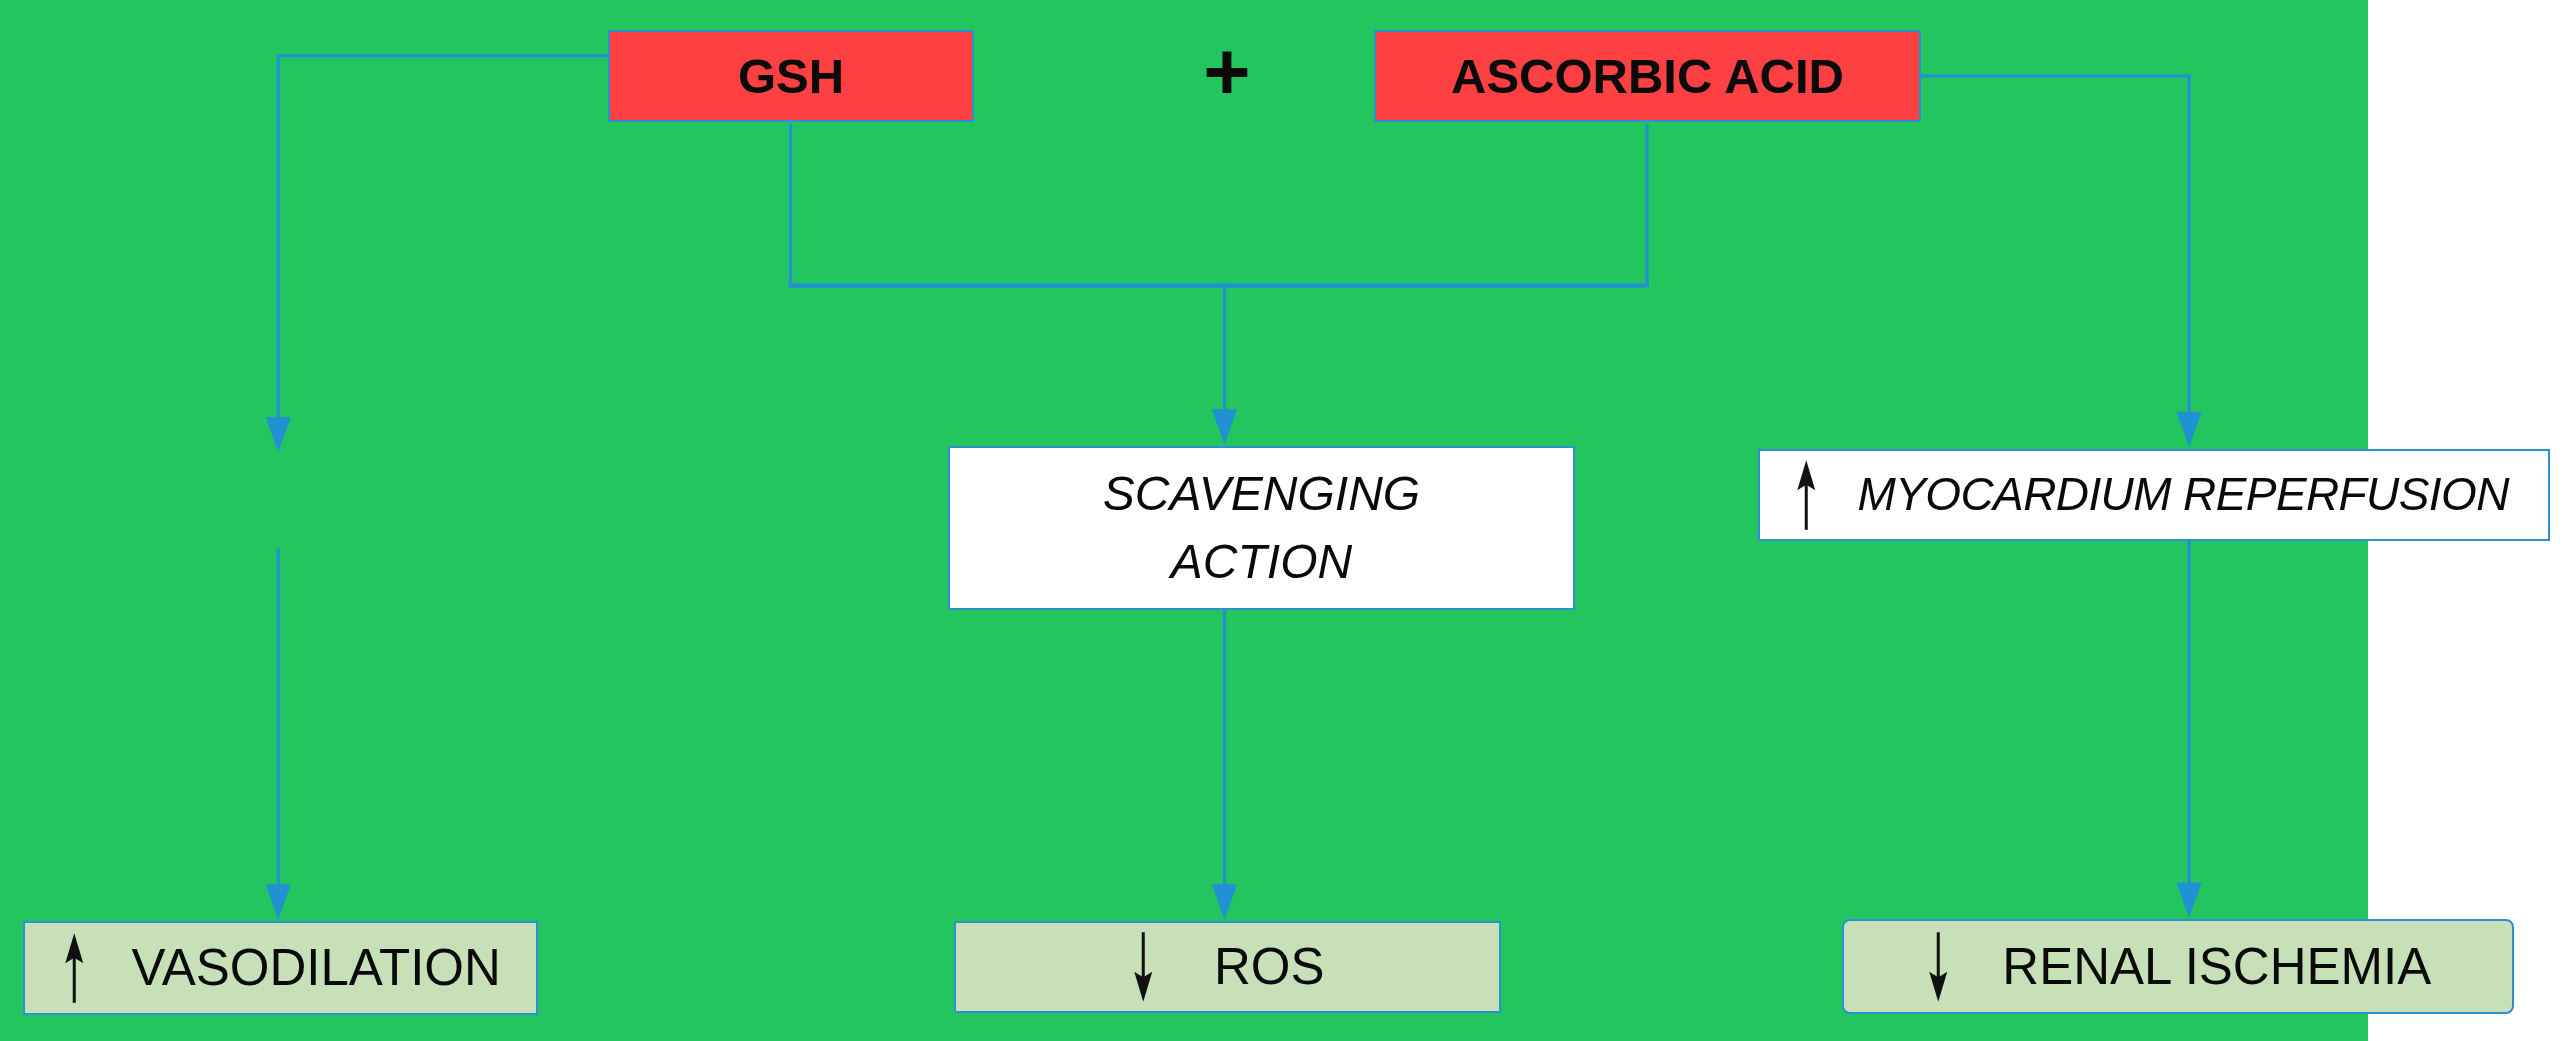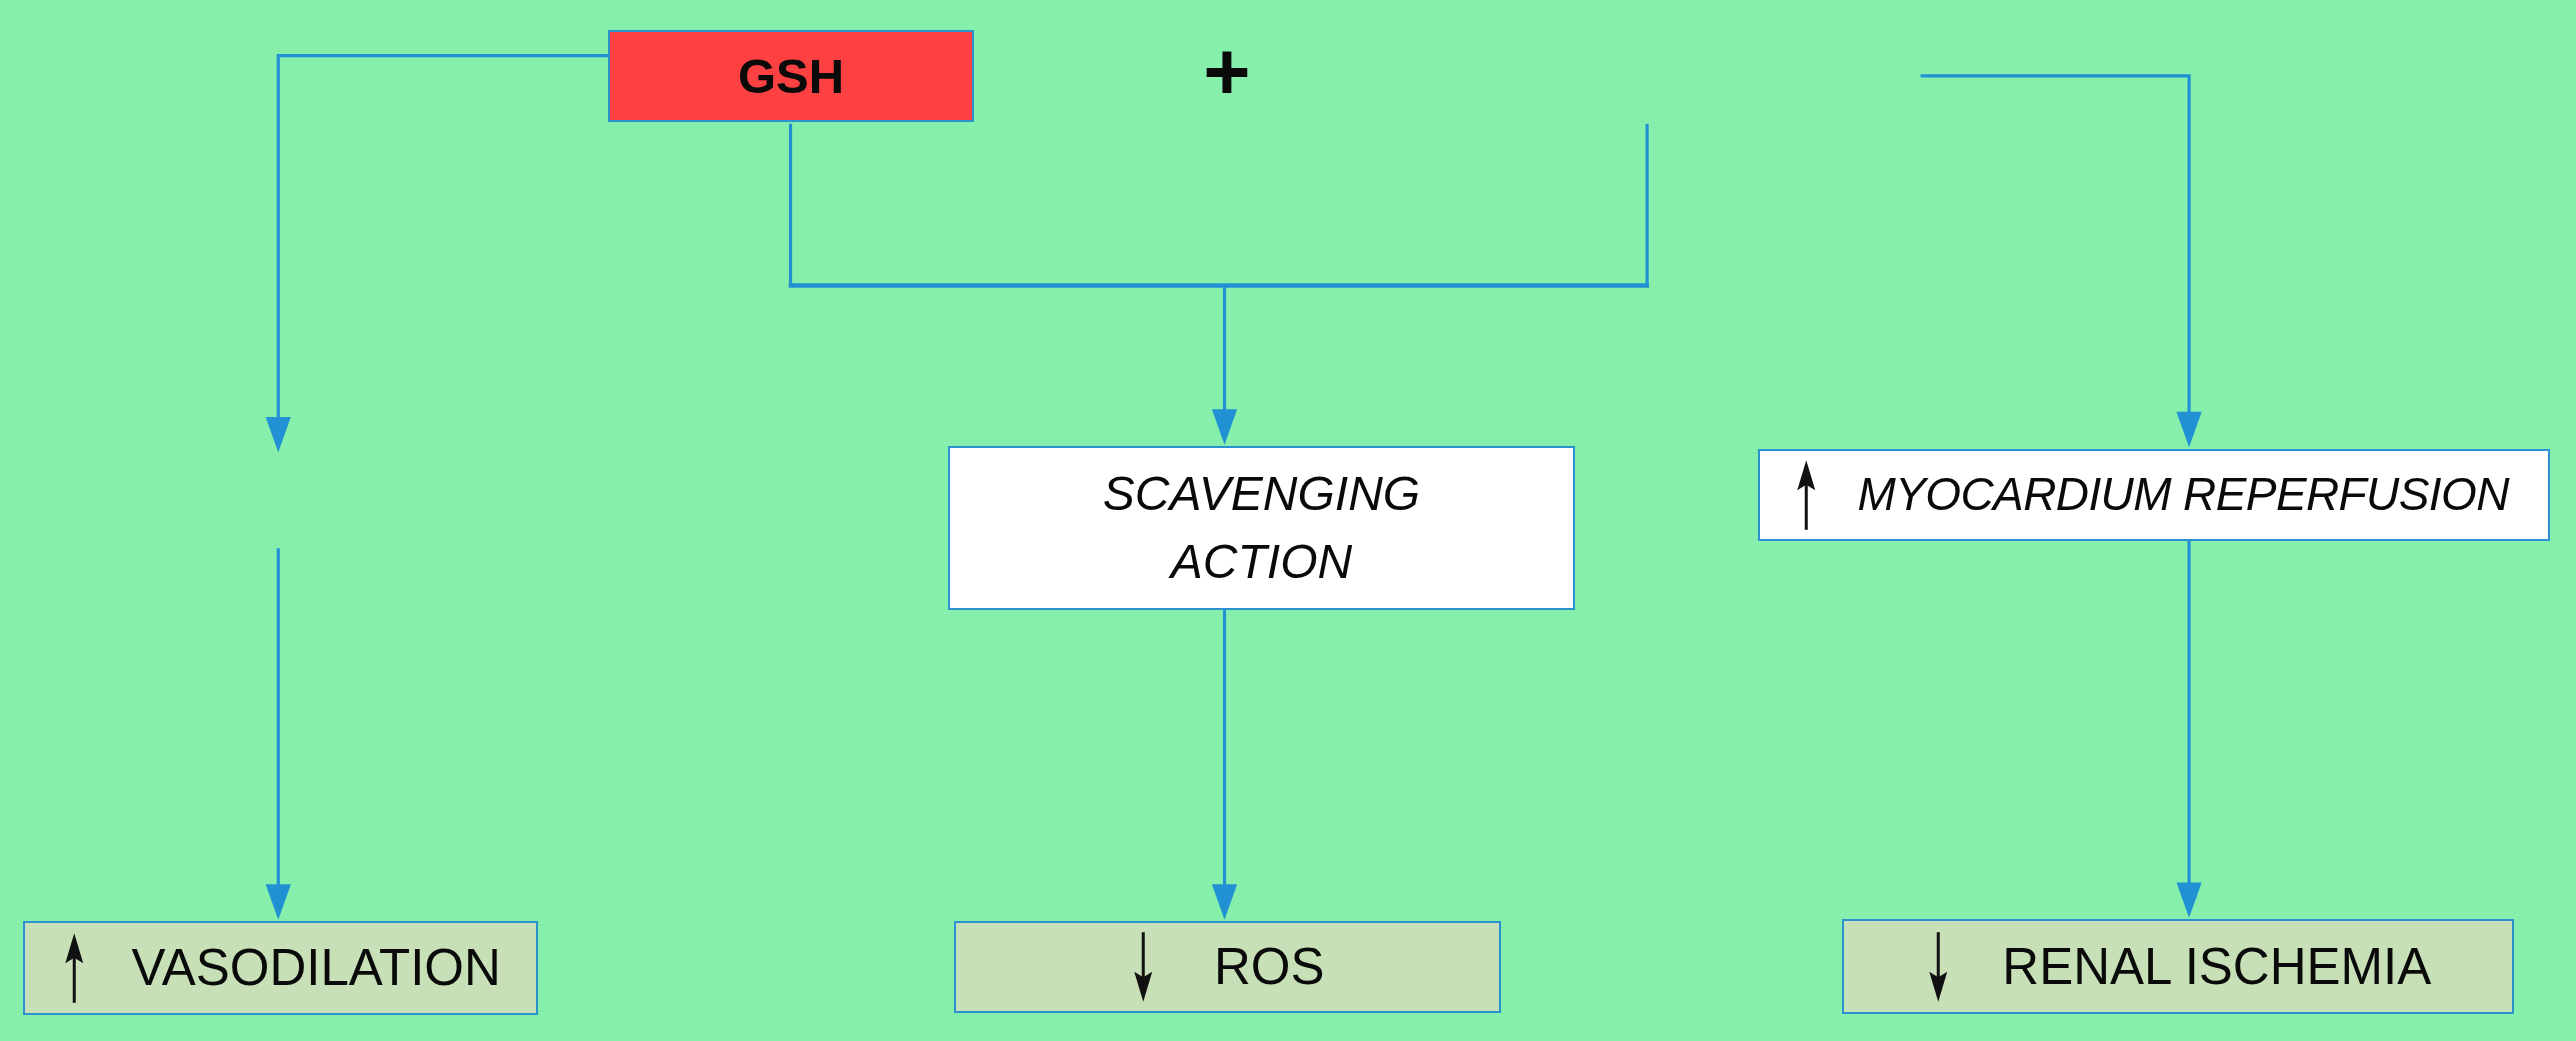--- a/index.html
+++ b/index.html
@@ -6,38 +6,38 @@
     --red_fill:#FD4042;
     --green_fill:#C8E0B8;
     --line_blue:#2191D4;
     --border_blue:#2C91D1;
     --text_black:#0A0A0A;
   }
   *{box-sizing:border-box;}
   html,body{margin:0;padding:0;background:#ffffff;}
   body{width:2576px;height:1041px;overflow:hidden;
        font-family:"Liberation Sans",sans-serif;color:var(--text_black);}
-  .canvas{position:absolute;left:0;top:0;width:2576px;height:1041px;background:#86efac;}
+  .canvas{position:absolute;left:0;top:0;width:2368px;height:1041px;background:#22c55e;}
   .connectors{position:absolute;left:0;top:0;z-index:1;}
   .box{position:absolute;z-index:2;display:flex;align-items:center;justify-content:center;
        border:2.5px solid var(--border_blue);overflow:hidden;}
   .box.red{background:var(--red_fill);}
   .box.white{background:#ffffff;}
   .box.green{background:var(--green_fill);}
   .lbl{white-space:pre-line;line-height:1.08;}
   .lbl.bold{font-weight:bold;font-size:49px;}
   .lbl.ital{font-style:italic;font-weight:400;font-size:51px;}
   .lbl.ital.two-line{font-size:48px;line-height:1.42;text-align:center;}
   .lbl.ital.fit{font-size:46px;letter-spacing:-0.6px;}
   .lbl.plain{font-weight:400;font-size:51px;}
   .plus{position:absolute;z-index:2;left:1183px;top:24px;width:88px;height:95px;
         display:flex;align-items:center;justify-content:center;
         font-weight:bold;font-size:81px;color:var(--text_black);}
   .arrow-glyph{flex:0 0 auto;width:26.5px;height:72px;}
-  .gap60{gap:38px;} .gap70{gap:44px;} .gap80{gap:51px;} .gap90{gap:57px;}
+  .gap60{gap:38px;} .gap70{gap:44px;} .gap80{gap:51px;border-radius:8px;} .gap90{gap:57px;}
   .lead{justify-content:flex-start;padding-left:33px;}
 </style>
 </head>
 <body>
 
 <div class="canvas">
 
   <svg class="connectors" width="2576" height="1041" viewBox="0 0 4077 1648">
     <g fill="none" stroke="var(--line_blue)" stroke-width="5">
       <polyline points="962,88 440,88 440,662"></polyline>
@@ -61,20 +61,23 @@
   </svg>
 
   <div class="box red" style="left:608px;top:30px;width:366px;height:92px">
     <span class="lbl bold">GSH</span>
   </div>
 
   <div class="plus">
     <span>+</span>
   </div>
 
+  <div class="box red" style="left:1374px;top:30px;width:547px;height:92px">
+    <span class="lbl bold">ASCORBIC ACID</span>
+  </div>
 
 
   <div class="box white" style="left:948px;top:446px;width:627px;height:164px">
     <span class="lbl ital two-line">SCAVENGING
 ACTION</span>
   </div>
 
   <div class="box white lead gap60" style="left:1758px;top:449px;width:792px;height:92px">
     <svg class="arrow-glyph" viewBox="0 0 44 120">
       <line x1="22" y1="118" x2="22" y2="34" stroke="#111" stroke-width="5"></line>

